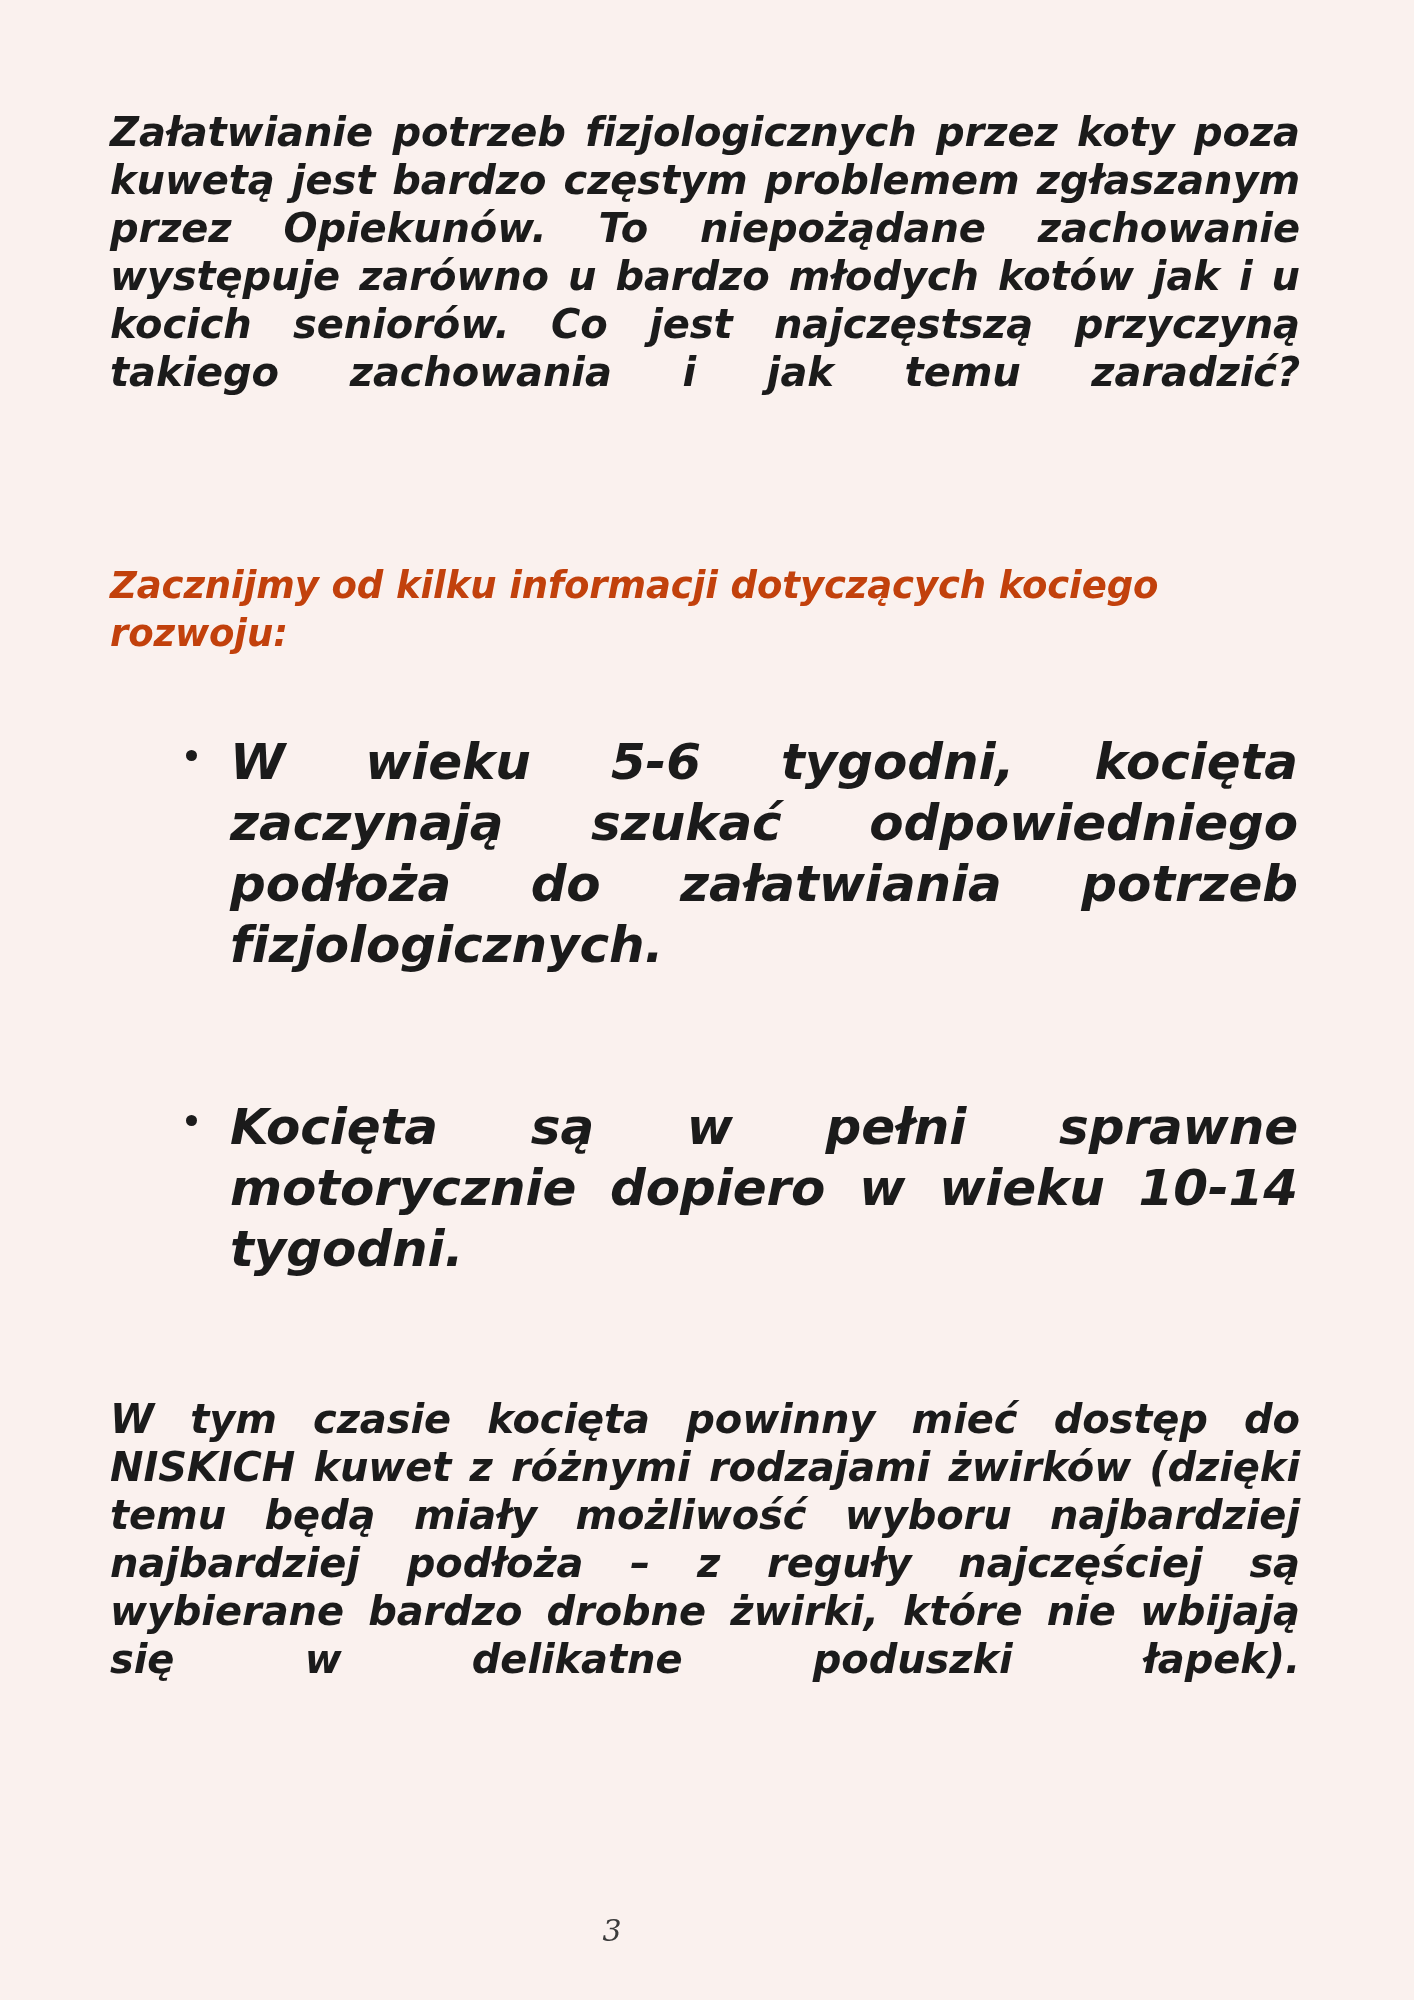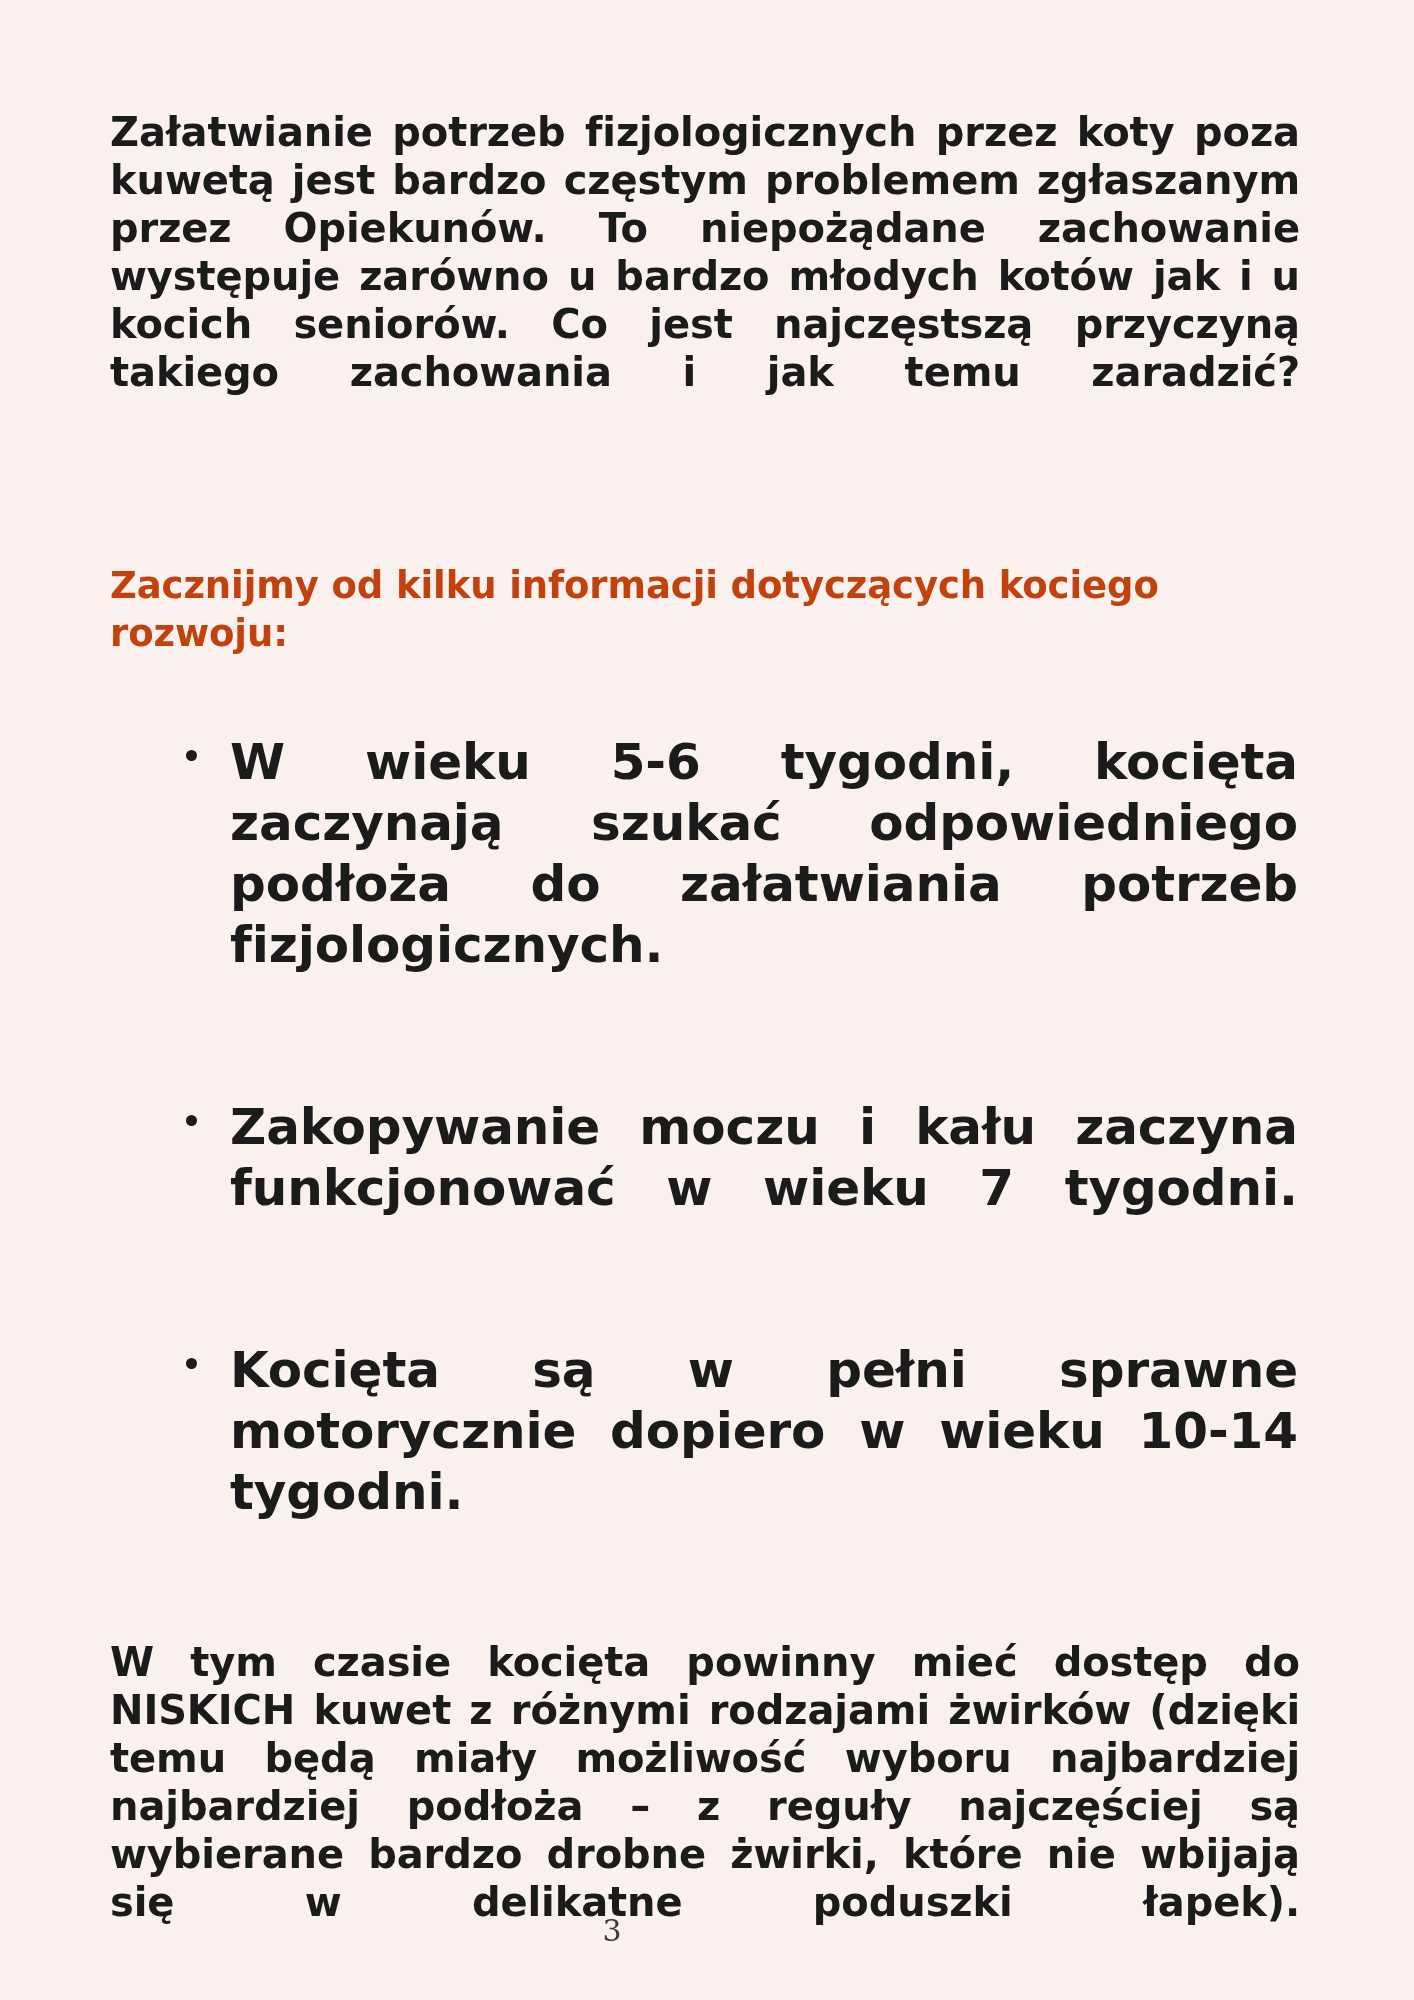--- a/index.html
+++ b/index.html
@@ -12,20 +12,21 @@
     background: #faf1ee;
     font-family: "DejaVu Sans", sans-serif;
     -webkit-font-smoothing: antialiased;
   }
   .page {
     position: relative;
     width: 1224px;
     min-height: 2000px;
     box-sizing: border-box;
     padding: 108px 118px 0 110px;
+    font-style: italic;
   }
   .content {
     width: 1190px;
   }
   p.para {
     margin: 0;
     font-size: 40px;
     line-height: 1.20;
     font-weight: 700;
     color: #1b1b1b;
@@ -124,24 +125,20 @@
 
     <div class="spacer-md"></div>
 
     <ul class="bullets">
       <li>
         <span class="dot"></span>
         <span>W wieku 5-6 tygodni, kocięta zaczynają szukać odpowiedniego podłoża do załatwiania potrzeb fizjologicznych.</span>
       </li>
       <li>
         <span class="dot"></span>
-        <span>Zakopywanie moczu i kału zaczyna funkcjonować w wieku 7 tygodni.</span>
-      </li>
-      <li>
-        <span class="dot"></span>
         <span>Kocięta są w pełni sprawne motorycznie dopiero w wieku 10-14 tygodni.</span>
       </li>
     </ul>
 
     <div class="spacer-sm"></div>
 
     <p class="para tail">W tym czasie kocięta powinny mieć dostęp do NISKICH kuwet z różnymi rodzajami żwirków (dzięki temu będą miały możliwość wyboru najbardziej najbardziej podłoża – z reguły najczęściej są wybierane bardzo drobne żwirki, które nie wbijają się w delikatne poduszki łapek).</p>
 
   </div>
 

